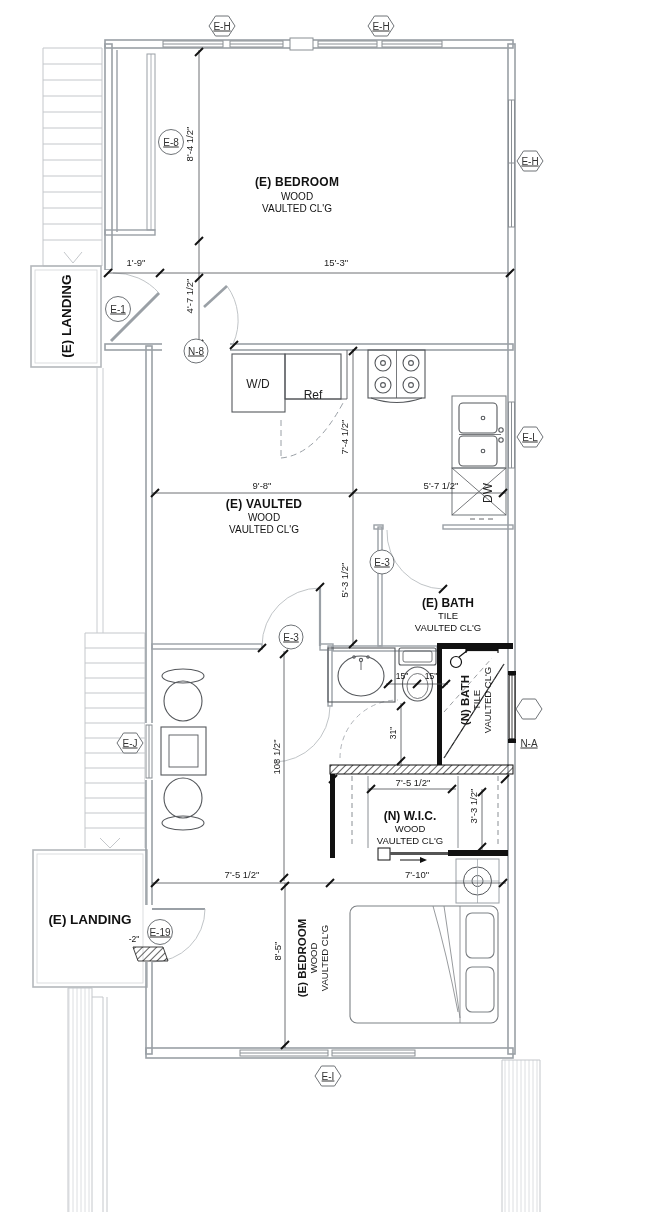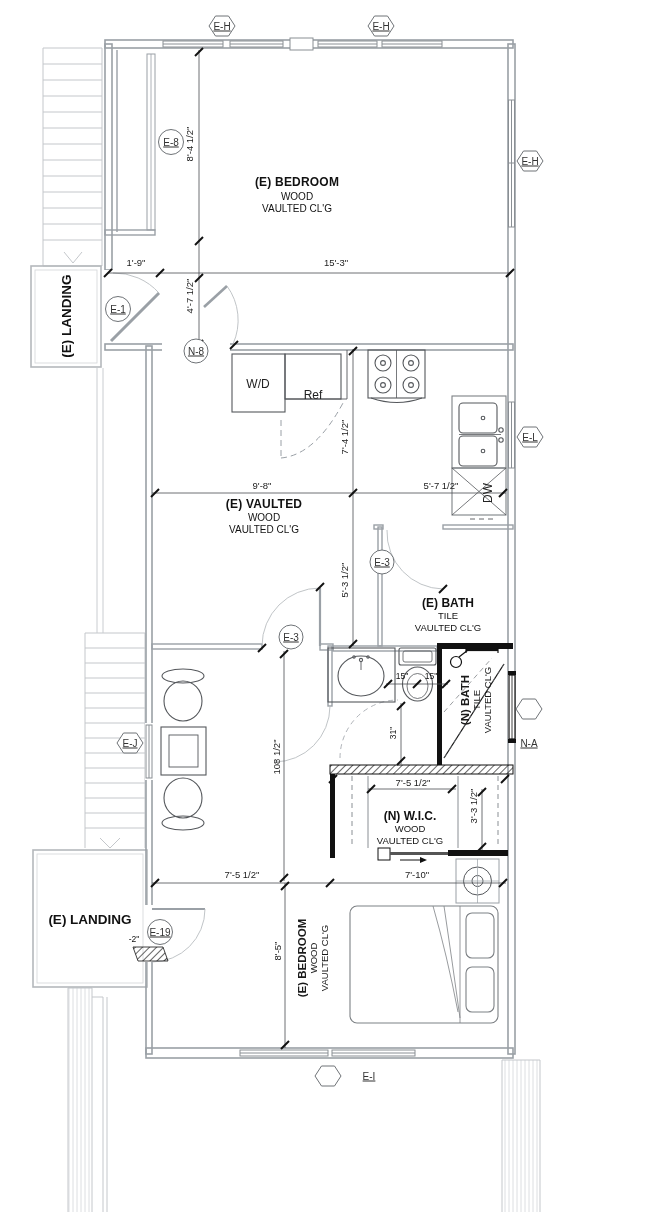--- a/index.html
+++ b/index.html
@@ -422,21 +422,21 @@
 <div class="lbl dim" style="left:417px;top:874px;">7'-10"</div>
 <div class="lbl rot dim" style="left:277px;top:951px;">8'-5"</div>
 <div class="lbl dim-sm" style="left:134px;top:939px;">-2"</div>
 
 <div class="lbl tag-lbl" style="left:222px;top:26px;">E-H</div>
 <div class="lbl tag-lbl" style="left:381px;top:26px;">E-H</div>
 <div class="lbl tag-lbl" style="left:530px;top:161px;">E-H</div>
 <div class="lbl tag-lbl" style="left:530px;top:437px;">E-L</div>
 <div class="lbl tag-lbl" style="left:529px;top:743px;">N-A</div>
 <div class="lbl tag-lbl" style="left:130px;top:743px;">E-J</div>
-<div class="lbl tag-lbl" style="left:328px;top:1076px;margin-left:41px;">E-I</div>
+<div class="lbl tag-lbl" style="left:328px;top:1076px;">E-I</div>
 <div class="lbl tag-lbl" style="left:171px;top:142px;">E-8</div>
 <div class="lbl tag-lbl" style="left:118px;top:309px;">E-1</div>
 <div class="lbl tag-lbl" style="left:196px;top:351px;">N-8</div>
 <div class="lbl tag-lbl" style="left:382px;top:562px;">E-3</div>
 <div class="lbl tag-lbl" style="left:291px;top:637px;">E-3</div>
 <div class="lbl tag-lbl" style="left:160px;top:932px;">E-19</div>
 
 </div>
 
 </body></html>

